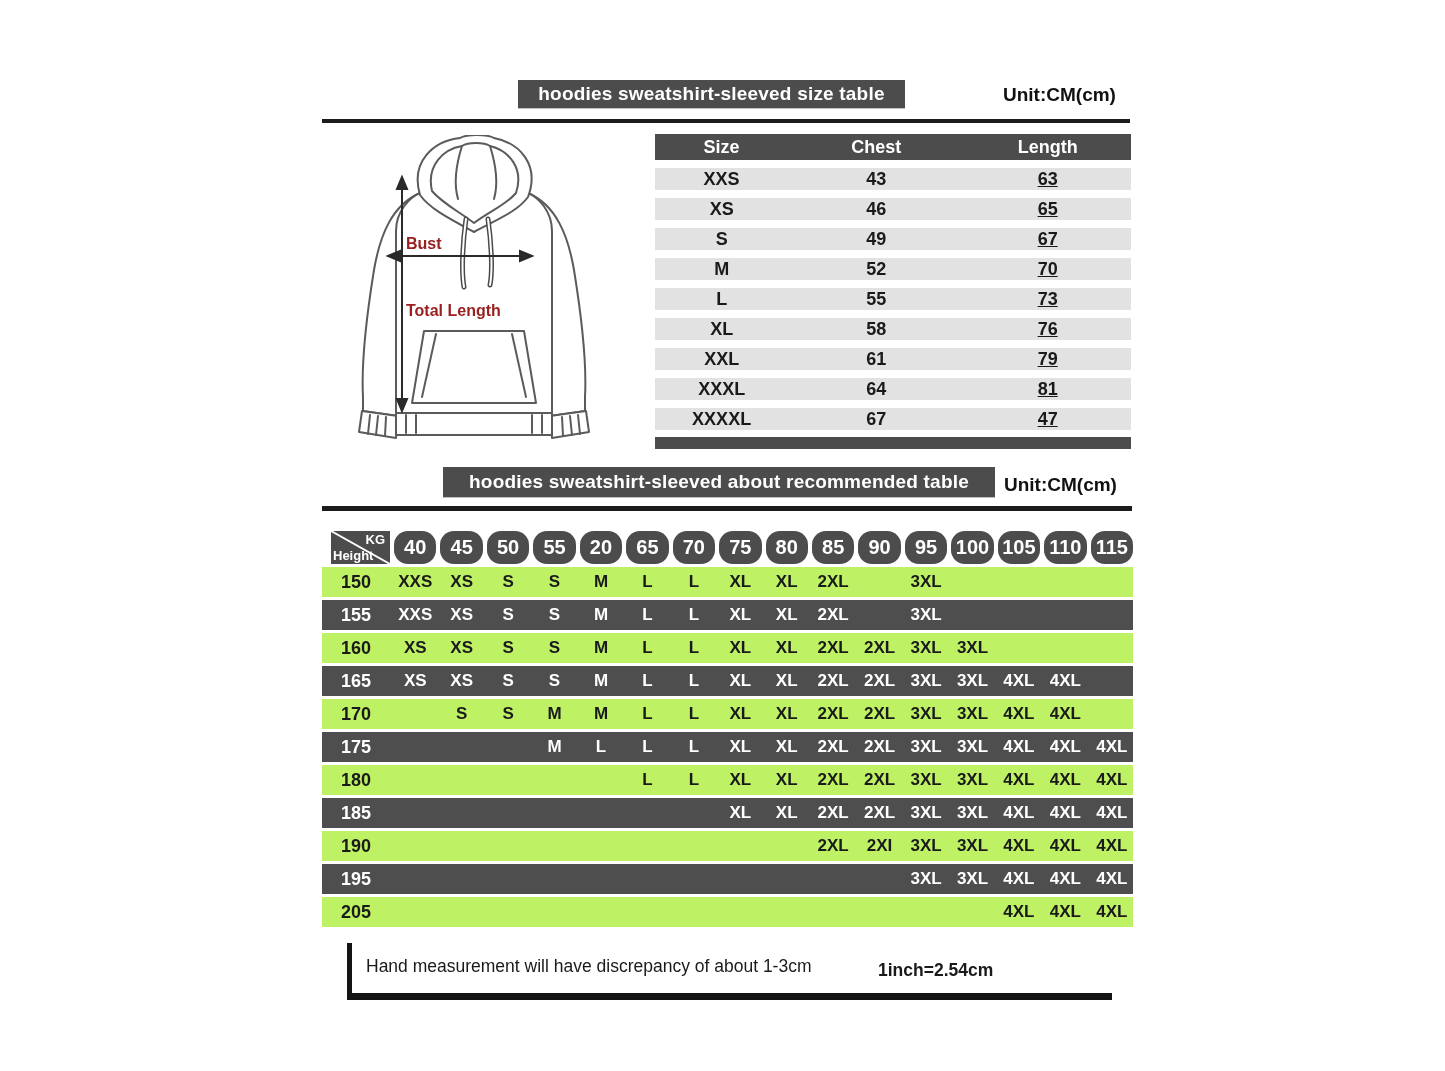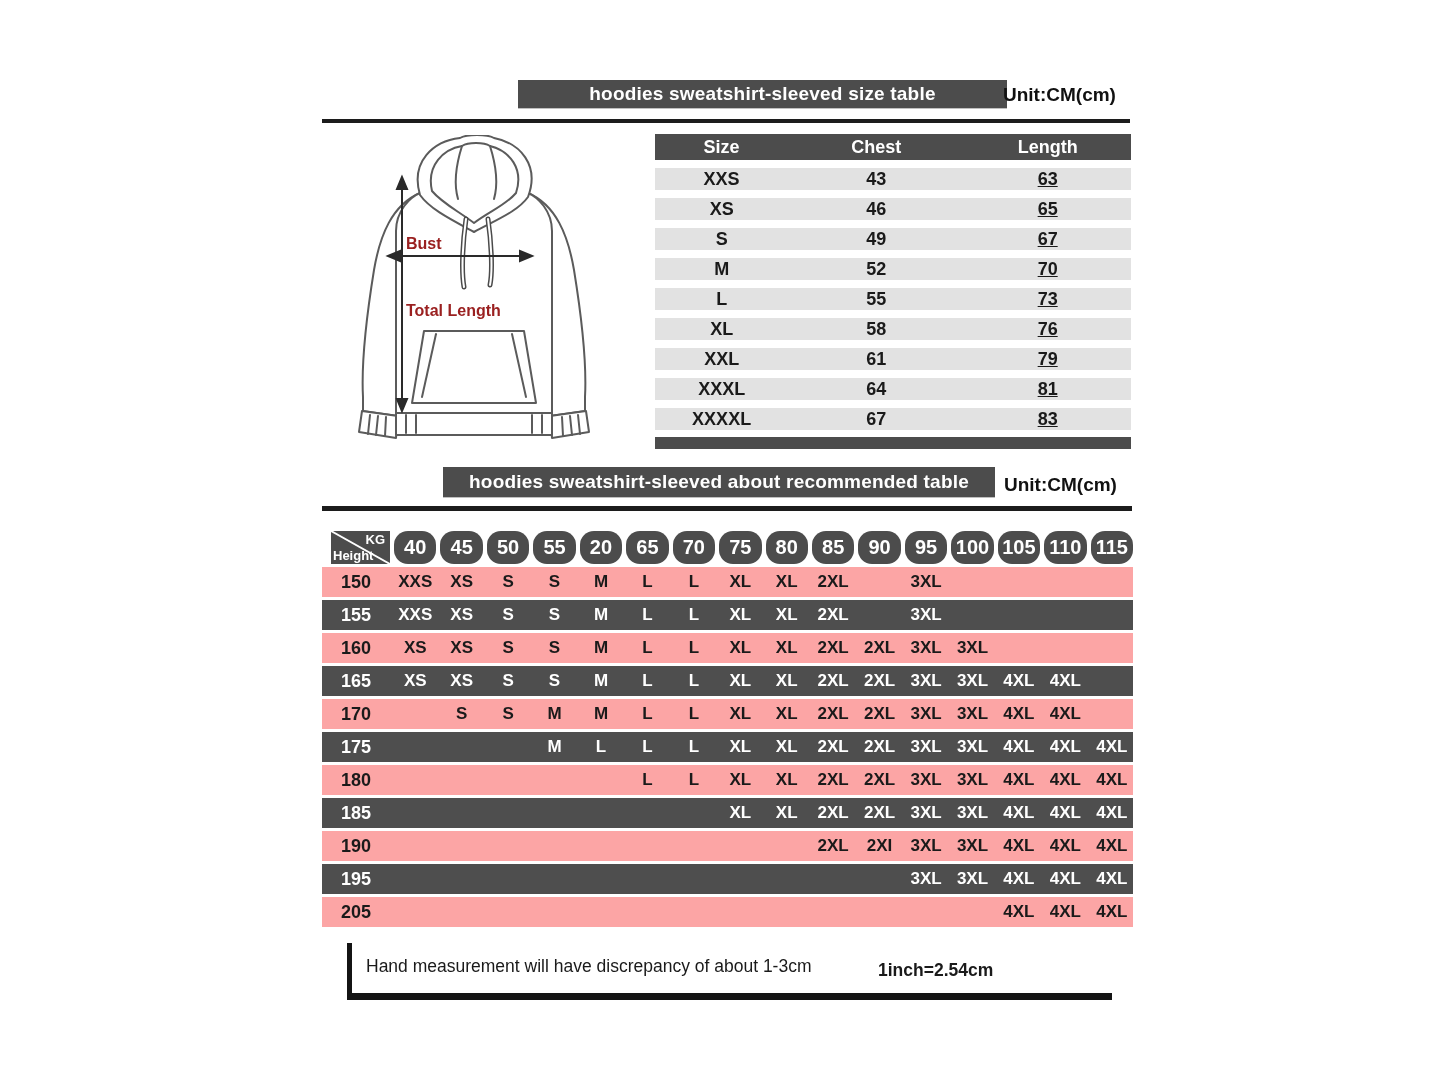--- a/index.html
+++ b/index.html
@@ -38,37 +38,37 @@
   .rt-grid { display:grid; grid-template-columns:68px repeat(16, 1fr); column-gap:4px; }
   .rt-header { height:33px; }
   .rt-hcell { background:#4c4c4c; color:#ffffff; font-weight:bold; font-size:20px;
               display:flex; align-items:center; justify-content:center;border-radius:14px; }
   .rt-corner { position:relative; background:#4c4c4c; color:#ffffff;margin-left:9px; }
   .rt-corner svg { position:absolute; left:0; top:0; width:100%; height:100%; }
   .rt-corner .kg { position:absolute; top:1px; right:5px; font-size:13px; font-weight:bold; }
   .rt-corner .hgt { position:absolute; bottom:1px; left:2px; font-size:13px; font-weight:bold; }
   .r-row { height:30px; margin-top:3px; align-items:center; text-align:center;
            font-weight:bold; font-size:17px; }
-  .r-row.light { background:#fca5a5; color:#1a1a1a; }
+  .r-row.light { background:#bef264; color:#1a1a1a; }
   .r-row.dark  { background:#4e4e4e; color:#ffffff; }
   .r-height { font-size:18px; }
 
   
   #footer-left-bar { left:347px; top:943px; width:5px; height:57px; background:#141414; }
   #footer-rule { left:350px; top:993px; width:762px; height:7px; background:#141414; }
   #footer-note { left:366px; top:956px; font-weight:normal; font-size:17.5px; }
   #footer-conv { left:878px; top:960px; font-weight:bold; font-size:17.5px; }
 
   
   .red-label { font-weight:bold; fill:#9a2020; font-size:16px; font-family:"Liberation Sans",sans-serif; }
 </style>
 </head>
 <body>
 
-<div class="abs bar-title" style="left:518px; top:80px; width:489px; height:28px;align-items:center;">
+<div class="abs bar-title" style="left:518px; top:80px; width:387px; height:28px;align-items:center;">
   <span>hoodies sweatshirt-sleeved size  table</span>
 </div>
 <div class="abs unit" style="left:1003px; top:84px;">Unit:CM(cm)</div>
 <div class="abs rule" style="left:322px; top:119px; width:808px; height:4px;"></div>
 
 <svg class="abs" style="left:332px; top:135px;" width="283" height="322" viewBox="0 0 283 322">
   <g stroke="#5b5b5b" stroke-width="2" fill="#ffffff" stroke-linejoin="round" stroke-linecap="round">
 
     <path d="M88,58 C60,70 48,100 42,135 C36,172 29,225 31,262 L31,276 L66,281 C70,250 66,205 64,170 L64,100 Z"></path>
     <path d="M30,276 L66,281 L64,303 L27,297 Z"></path>
@@ -164,21 +164,21 @@
         <div class="s-cell c2">79</div>
       </div>
       <div class="s-row">
         <div class="s-cell c0">XXXL</div>
         <div class="s-cell c1">64</div>
         <div class="s-cell c2">81</div>
       </div>
       <div class="s-row">
         <div class="s-cell c0">XXXXL</div>
         <div class="s-cell c1">67</div>
-        <div class="s-cell c2">83</div>
+        <div class="s-cell c2">47</div>
       </div>
     </div>
   <div class="st-bottom"></div>
 </div>
 
 <div class="abs bar-title" style="left:443px; top:467px; width:552px; height:30px;">
   <span>hoodies sweatshirt-sleeved about recommended table</span>
 </div>
 <div class="abs unit" style="left:1004px; top:474px;">Unit:CM(cm)</div>
 <div class="abs rule" style="left:322px; top:506px; width:810px; height:5px;"></div>

